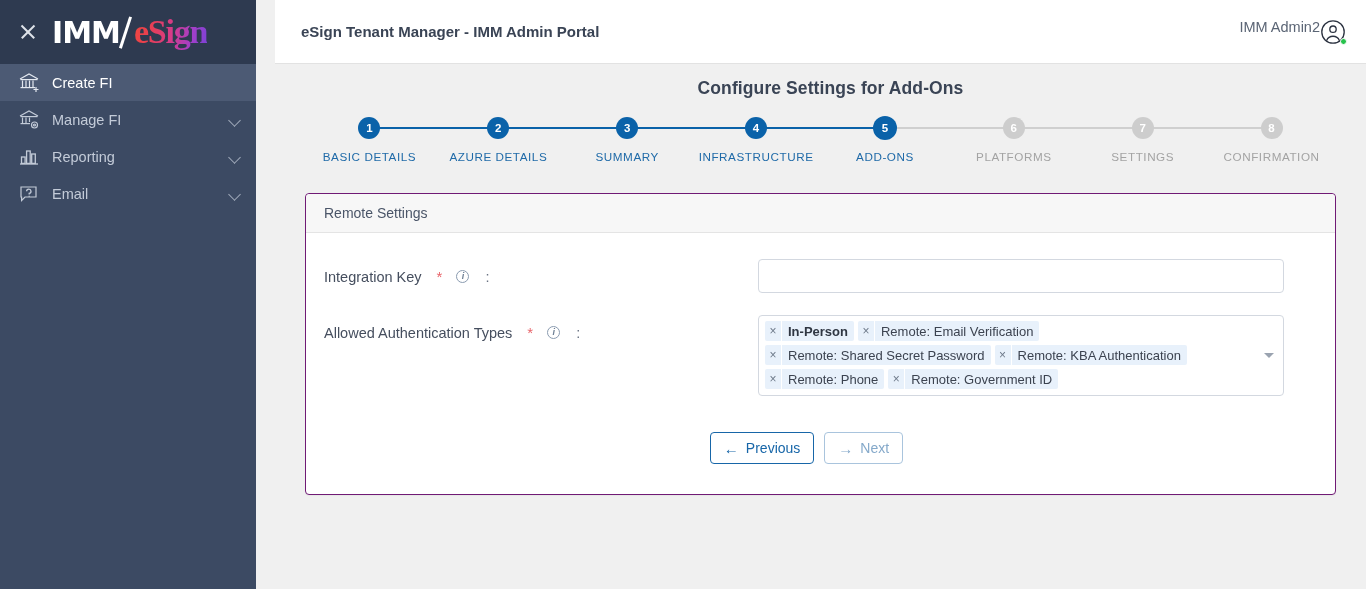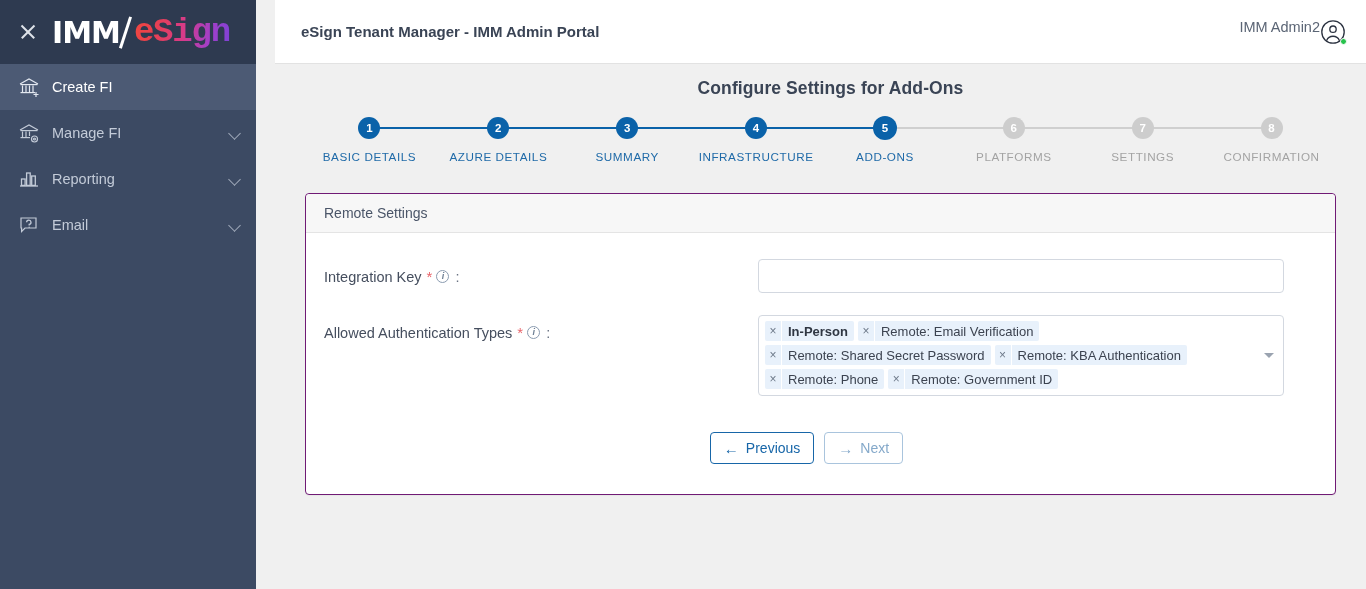--- a/index.html
+++ b/index.html
@@ -42,29 +42,29 @@
   .logo-slash {
     display: inline-block; width: 14px; height: 34px; position: relative;
   }
   .logo-slash:after {
     content: ""; position: absolute; left: 4px; top: 1px;
     width: 2.5px; height: 33px; background: #ffffff;
     transform: rotate(18deg); transform-origin: center;
   }
   .logo-esign {
     font-size: 34px; font-weight: bold;
-    font-family: Liberation Mono, monospace; letter-spacing: -1.2px;
+    font-family: Liberation Serif, serif; letter-spacing: -1.2px;
     background: linear-gradient(100deg,#f0473f 0%,#e8404f 22%,#d63b8a 52%,#a23fc9 78%,#7b42d6 100%);
     -webkit-background-clip: text; background-clip: text;
     -webkit-text-fill-color: transparent; color: #c13ba0;
   }
 
   .nav { padding-top: 0; }
   .nav-item {
-    height: 46px; display: flex; align-items: center;
+    height: 37px; display: flex; align-items: center;
     padding: 0 14px 0 18px; color: #c3cbd8; font-size: 14.5px;
     cursor: pointer; position: relative;
   }
   .nav-item.active { background: #4c5a74; color: #ffffff; }
   .nav-ico {
     width: 34px; flex: 0 0 34px; display: flex;
     align-items: center; justify-content: flex-start;
   }
   .nav-label { flex: 1 1 auto; }
   .chev {
@@ -140,21 +140,21 @@
     background: #f7f7f7; border-bottom: 1px solid #e4e4e4;
     border-radius: 4px 4px 0 0;
     padding: 11px 0 11px 18px; font-size: 14px; color: #4a5568;
   }
   .panel-body { padding: 26px 0 30px 0; }
   .form-row { display: flex; align-items: flex-start; padding: 0 20px 0 18px; }
   .form-row + .form-row { margin-top: 22px; }
   .field-label {
     width: 434px; flex: 0 0 434px; padding-top: 9px;
     font-size: 14.5px; color: #454e5e;
-    display: flex; align-items: center; gap: 2px;
+    display: flex; align-items: center; gap: 12px;
   }
   .req { color: #e8646a; font-size: 15px; margin: 0 2px 0 3px; }
   .info-icon {
     width: 13px; height: 13px; border-radius: 50%;
     border: 1px solid #8a9bb0; color: #6f8095;
     font-size: 9px; font-style: italic; font-weight: bold;
     display: inline-flex; align-items: center; justify-content: center;
     line-height: 1; cursor: pointer; flex: 0 0 13px;
   }
   .colon { margin-left: 4px; color: #6a7384; }

